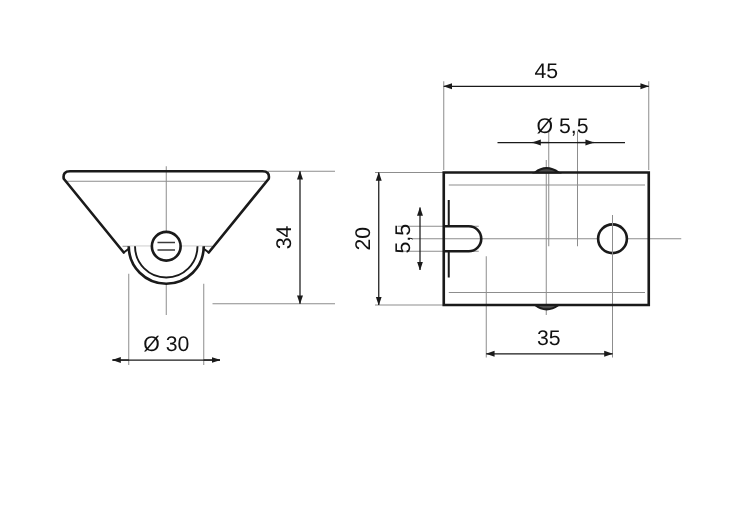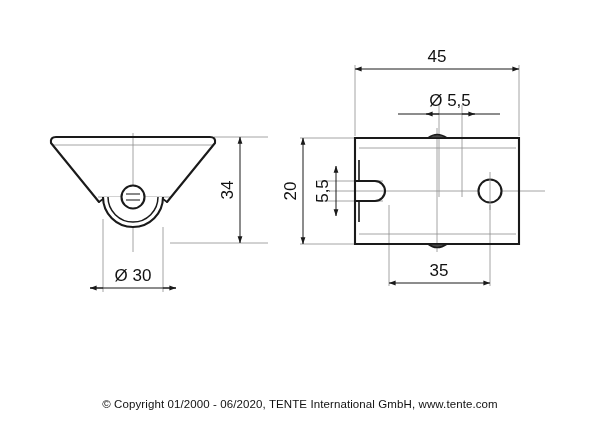--- a/index.html
+++ b/index.html
@@ -180,15 +180,14 @@
         <text x="328" y="191" transform="rotate(-90 328 191)" text-anchor="middle" font-family="'Liberation Sans', sans-serif" font-size="17" fill="#111111">5,5</text>
       </g>
 
       <g>
         <line x1="389" y1="283" x2="490" y2="283" stroke="#1a1a1a" stroke-width="1" marker-start="url(#arrow-r)" marker-end="url(#arrow-r)"></line>
         <text x="439" y="276" text-anchor="middle" font-family="'Liberation Sans', sans-serif" font-size="17" fill="#111111">35</text>
       </g>
     </g>
   </svg>
 
-  <div class="copyright-line">© Copyright 01/2000 - 06/2020, TENTE International GmbH, www.tente.com</div>
 
 </div>
 
 </body></html>

